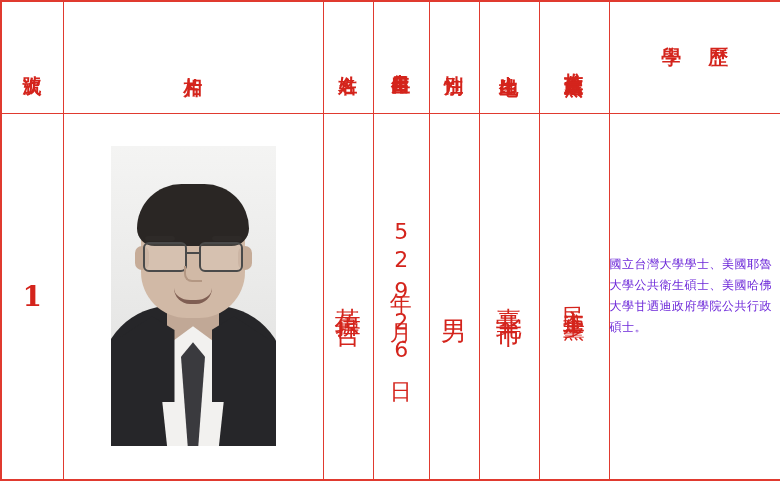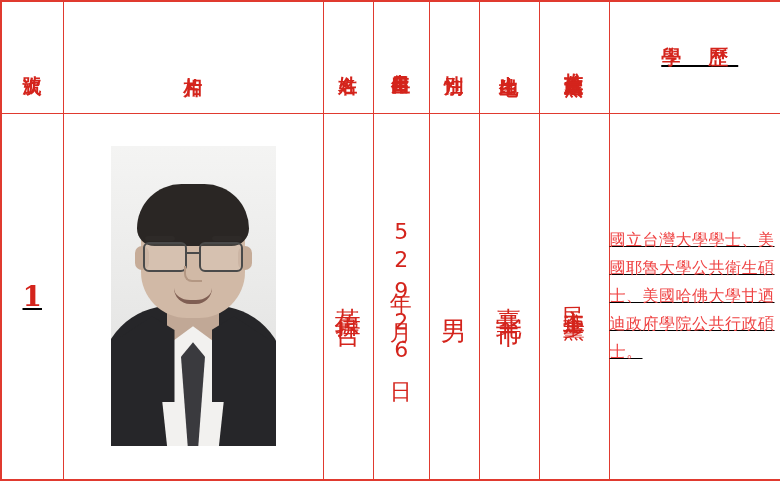--- a/index.html
+++ b/index.html
@@ -11,21 +11,20 @@
     width: 780px;
     height: 481px;
     font-family: "DejaVu Sans", "Liberation Sans", sans-serif;
     overflow: hidden;
   }
   .sheet {
     position: relative;
     width: 616px;
     height: 481px;
     box-sizing: border-box;
-    text-decoration: underline;
   }
   table.cand-table {
     border-collapse: collapse;
     width: 780px;
     height: 481px;
     table-layout: fixed;
   }
   table.cand-table td, table.cand-table th {
     border: 1px solid #e03a2f;
     padding: 0;
@@ -264,22 +263,22 @@
   .vcell.small {
     font-size: 22px;
     letter-spacing: 3px;
   }
   .edu-cell {
     vertical-align: top;
     text-align: left;
     padding: 12px 14px 0 14px;
   }
   .edu-text {
-    color: #ef4444;
-    font-size: 16px;
+    color: #6d28d9;
+    font-size: 12px;
     line-height: 1.75;
     text-align: left;
     letter-spacing: 0.5px;
   }
 </style>
 </head>
 <body>
 
 <div class="sheet">
   <table class="cand-table">

